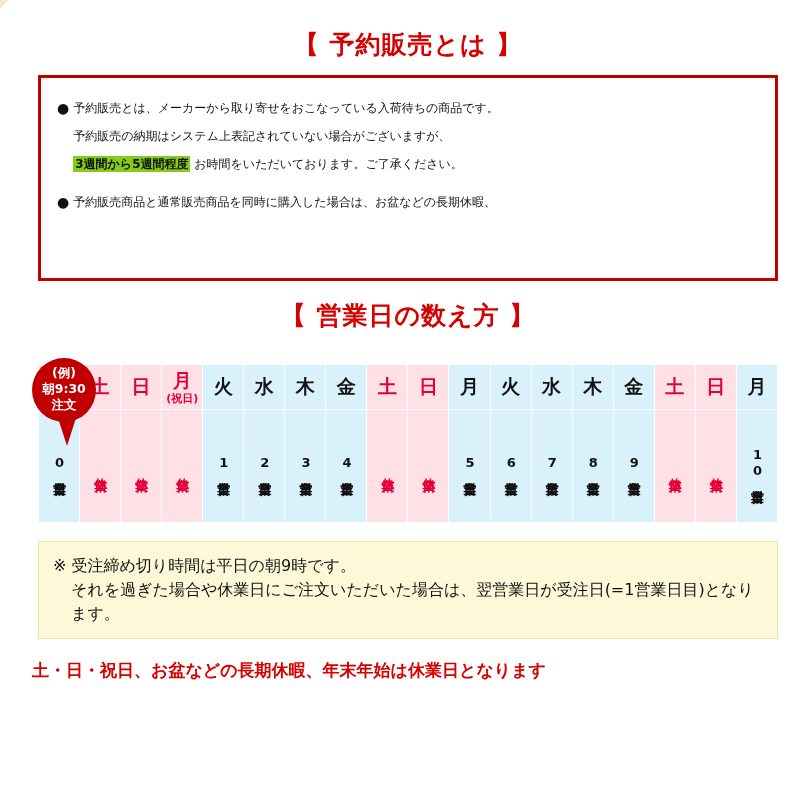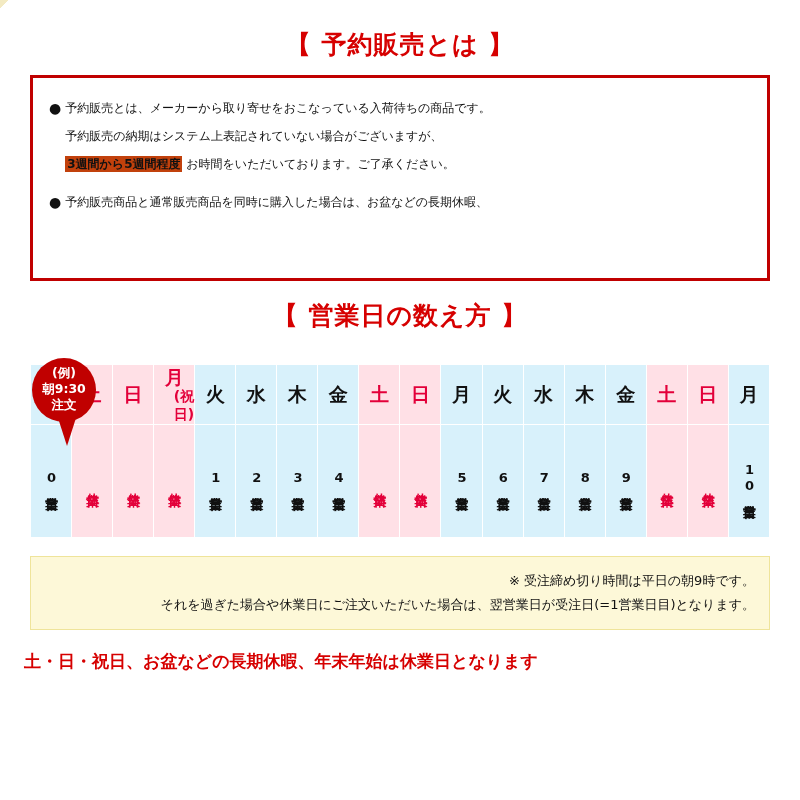--- a/index.html
+++ b/index.html
@@ -15,20 +15,21 @@
     overflow: hidden;
   }
   .page {
     position: relative;
     width: 800px;
     height: 616px;
     background:
       linear-gradient(135deg, #f3eac2 0px, #f3eac2 6px, #ffffff 6px, #ffffff 13px),
       #ffffff;
     box-sizing: border-box;
+    padding-left: 8px;
   }
   .inner-white {
     position: absolute;
     left: 22px;
     top: 0px;
     width: 756px;
     height: 800px;
     background: #ffffff;
   }
   .content {
@@ -71,21 +72,21 @@
     line-height: 28px;
     margin-right: 4px;
     color: #111;
   }
   .bullet-lines {
     font-size: 12px;
     line-height: 28px;
     color: #111;
   }
   .hl {
-    background: #c2410c;
+    background: #84cc16;
     padding: 1px 2px;
     font-weight: bold;
   }
 
   
   .example-bubble {
     position: absolute;
     left: 32px;
     top: 358px;
     width: 64px;
@@ -152,39 +153,37 @@
   }
   .vertical {
     writing-mode: vertical-rl;
     text-orientation: upright;
     display: inline-block;
     line-height: 1.25;
     letter-spacing: 1px;
   }
   .sub-note {
     display: block;
-    font-size: 14px;
+    font-size: 11px;
     font-weight: bold;
     margin-top: -3px;
-    text-align: right;
   }
 
   
   .note-box {
     margin: 18px 6px 0 6px;
     background: #fdf8d8;
     border: 1px solid #efe49a;
     padding: 12px 14px 12px 14px;
     box-sizing: border-box;
   }
   .note-line {
-    font-size: 13px;
+    font-size: 16px;
     line-height: 24px;
     color: #111;
-    text-align: right;
   }
   .note-line.indent { padding-left: 18px; }
 
   
   .footer-note {
     margin-top: 20px;
     text-align: left;
     color: #d60000;
     font-weight: bold;
     font-size: 17px;

